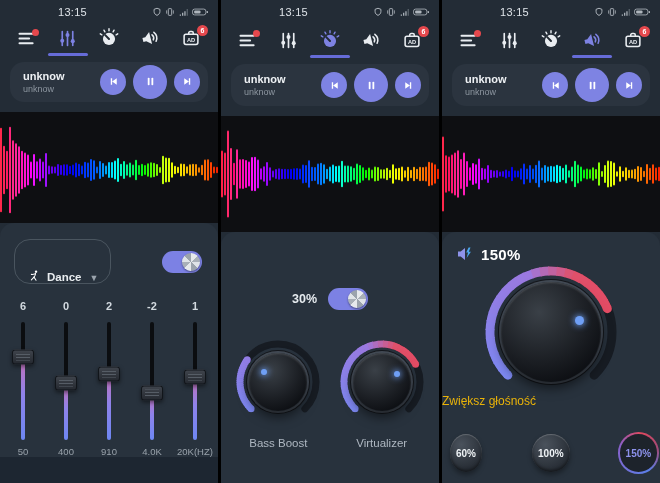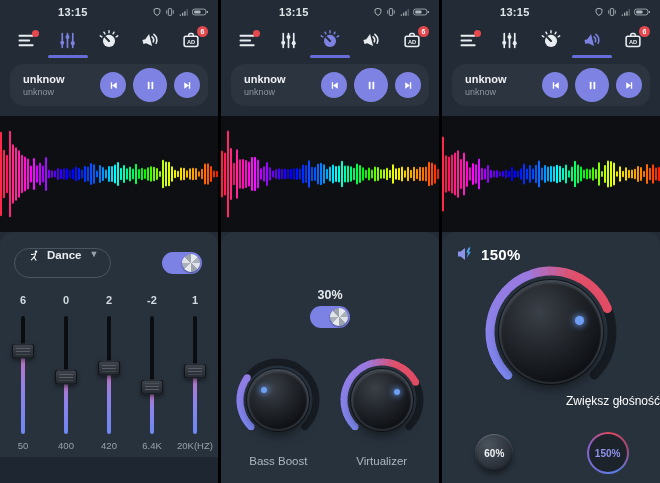--- a/index.html
+++ b/index.html
@@ -2,21 +2,21 @@
 <html><head>
 <meta charset="utf-8">
 <style>
   html,body{margin:0;padding:0;background:#000;}
   *{box-sizing:border-box;font-family:"Liberation Sans",sans-serif;}
   .stage{width:660px;height:483px;display:flex;gap:3px;background:#000;overflow:hidden;}
   .screen{width:218px;height:483px;display:flex;flex-direction:column;background:#232c36;position:relative;overflow:hidden;}
 
   
   .statusbar{height:22px;display:flex;align-items:center;justify-content:space-between;padding:2px 10px 0 58px;}
-  .time{font-size:11px;font-weight:700;color:#dfe4e9;letter-spacing:.3px;}
+  .time{font-size:11px;font-weight:400;color:#dfe4e9;letter-spacing:.3px;}
   .sicons{display:flex;align-items:center;gap:3px;color:#aeb5bc;}
   .sicons svg{display:block;}
 
   
   .tabs{height:40px;display:flex;align-items:center;padding:2px 6px 6px 6px;}
   .tab{flex:1;display:flex;justify-content:center;align-items:center;position:relative;color:#e9edf1;cursor:pointer;height:100%;}
   .tab.active{color:#7d82e2;}
   .tab.active::after{content:"";position:absolute;left:50%;transform:translateX(-50%);bottom:-2px;width:40px;height:3px;border-radius:2px;background:#666cd8;}
   .dot{position:absolute;top:6px;right:8px;width:7px;height:7px;border-radius:50%;background:#e5484d;}
   .adbadge{position:absolute;top:2px;right:4px;min-width:11px;height:11px;border-radius:6px;background:#e5484d;color:#fff;font-size:7px;font-weight:700;display:flex;align-items:center;justify-content:center;padding:0 2px;}
@@ -31,21 +31,21 @@
   .pb.lg{width:34px;height:34px;}
 
   
   .wave{display:block;background:#0e0f12;}
 
   
   .panel{flex:1;background:#28323d;border-radius:14px 14px 0 0;position:relative;display:flex;flex-direction:column;}
 
   
   .presetrow{display:flex;align-items:center;justify-content:space-between;margin:16px 16px 0 14px;}
-  .pill{display:flex;align-items:flex-start;gap:6px;height:30px;padding:0 12px;border:1px solid #4a555f;border-radius:16px;background:transparent;color:#e8ecef;cursor:pointer;}
+  .pill{display:flex;align-items:flex-end;gap:6px;height:45px;padding:0 12px;border:1px solid #4a555f;border-radius:16px;background:transparent;color:#e8ecef;cursor:pointer;}
   .pill .plabel{font-size:11.5px;font-weight:600;}
   .caret{font-size:9px;color:#9aa3ac;margin-left:2px;}
   .tgl{width:40px;height:22px;border-radius:11px;background:#7c81e4;position:relative;cursor:pointer;flex:0 0 auto;}
   .tknob{position:absolute;right:2px;top:2px;width:18px;height:18px;border-radius:50%;
     background:conic-gradient(#e6e9ec 0 45deg,#a9b0b8 45deg 90deg,#dfe3e7 90deg 135deg,#9ba3ac 135deg 180deg,#e6e9ec 180deg 225deg,#a9b0b8 225deg 270deg,#dfe3e7 270deg 315deg,#9ba3ac 315deg 360deg);
     box-shadow:0 1px 2px rgba(0,0,0,.45);}
   .sliders{display:flex;justify-content:space-evenly;margin-top:16px;}
   .scol{display:flex;flex-direction:column;align-items:center;width:40px;}
   .gain{font-size:11px;font-weight:600;color:#d3dae0;height:14px;}
   .vslider{position:relative;width:22px;height:118px;margin:8px 0 6px 0;cursor:pointer;}
@@ -54,40 +54,40 @@
     background:linear-gradient(180deg,#c76fb4 0%,#8f82ea 45%,#6d87f3 100%);}
   .sthumb{position:absolute;left:50%;transform:translate(-50%,-50%);width:22px;height:15px;border-radius:3px;
     background:linear-gradient(#41464e,#23272e);box-shadow:0 2px 4px rgba(0,0,0,.5),inset 0 0 0 1px #11151a;}
   .sthumb::after{content:"";position:absolute;left:4px;right:4px;top:4px;height:7px;
     background:repeating-linear-gradient(180deg,#565d66 0 1px,transparent 1px 3px);}
   .freq{font-size:9.5px;color:#99a2ab;}
   .foot1{margin-top:auto;height:26px;background:#1d2631;}
 
   
   .fxrow{display:flex;justify-content:space-evenly;align-items:center;margin-top:56px;}
-  .fxg{display:flex;align-items:center;gap:4px;flex-direction:column;}
+  .fxg{display:flex;align-items:center;gap:11px;}
   .pct{color:#e6ebef;font-size:12.5px;font-weight:700;}
   .knobs{display:flex;justify-content:space-evenly;margin-top:26px;}
   .kunit{display:flex;flex-direction:column;align-items:center;cursor:pointer;}
   .kwrap{position:relative;width:92px;height:92px;}
   .kwrap.big{width:136px;height:136px;margin:0 auto;}
   .kwrap svg{position:absolute;left:0;top:0;}
   .knob{position:absolute;left:50%;top:50%;transform:translate(-50%,-50%);border-radius:50%;
     background:radial-gradient(circle at 38% 30%,#3a4047,#1a1d22 55%,#0b0d11 82%);
     box-shadow:0 6px 12px rgba(0,0,0,.55),0 0 0 2px #454d58,0 0 0 3px #14171c,inset 0 1px 2px rgba(255,255,255,.16);}
   .k58{width:58px;height:58px;}
   .k100{width:100px;height:100px;}
   .kdot{position:absolute;border-radius:50%;background:#6f9ff5;box-shadow:0 0 6px 1px rgba(110,160,245,.85);}
   .klabel{text-align:center;margin-top:9px;color:#aeb7c1;font-size:11.5px;}
 
   
   .volhead{position:absolute;top:13px;left:14px;display:flex;align-items:center;gap:7px;}
   .volval{font-size:15px;font-weight:800;color:#fff;letter-spacing:.3px;}
   .bigknobarea{margin-top:32px;}
-  .caption{text-align:right;color:#ffffff;font-size:12px;margin-top:-6px;}
+  .caption{text-align:left;color:#eab308;font-size:12px;margin-top:-6px;}
   .vbtns{display:flex;justify-content:space-evenly;align-items:center;margin-top:24px;padding:0 6px;gap:46px;}
   .ringwrap{width:42px;height:42px;border-radius:50%;padding:2px;display:flex;}
   .ringwrap.sel{background:conic-gradient(from 150deg,#5b7fe8,#8a5fc8 40%,#e0485e 60%,#a04a78 80%,#5b7fe8);}
   .vbtn{flex:1;border:none;outline:none;cursor:pointer;border-radius:50%;
     background:radial-gradient(circle at 35% 28%,#4a525c,#272d35 72%);
     color:#eef2f5;font-size:10px;font-weight:800;display:flex;align-items:center;justify-content:center;
     box-shadow:inset 0 1px 1px rgba(255,255,255,.22),inset 0 -2px 3px rgba(0,0,0,.45),0 3px 5px rgba(0,0,0,.35);}
   .ringwrap.sel .vbtn{background:#1d232b;color:#8d92ec;box-shadow:none;}
 </style>
 </head>
@@ -304,30 +304,30 @@
             </div>
           <span class="freq">400</span>
         </div>
         <div class="scol">
           <span class="gain">2</span>
           <div class="vslider">
               <div class="tr-up" style="height: 44%;"></div>
               <div class="tr-low" style="height: 56%;"></div>
               <div class="sthumb" style="top: 44%;"></div>
             </div>
-          <span class="freq">420</span>
+          <span class="freq">910</span>
         </div>
         <div class="scol">
           <span class="gain">-2</span>
           <div class="vslider">
               <div class="tr-up" style="height: 60%;"></div>
               <div class="tr-low" style="height: 40%;"></div>
               <div class="sthumb" style="top: 60%;"></div>
             </div>
-          <span class="freq">6.4K</span>
+          <span class="freq">4.0K</span>
         </div>
         <div class="scol">
           <span class="gain">1</span>
           <div class="vslider">
               <div class="tr-up" style="height: 47%;"></div>
               <div class="tr-low" style="height: 53%;"></div>
               <div class="sthumb" style="top: 47%;"></div>
             </div>
           <span class="freq">20K(HZ)</span>
         </div>
@@ -813,20 +813,23 @@
           <i class="kdot" style="height: 9.2px; width: 9.2px; left: 92.0403px; top: 51.5368px;"></i>
         </div>
       </div>
 
       <div class="caption">Zwiększ głośność</div>
 
       <div class="vbtns">
         <div class="ringwrap">
             <button class="vbtn">60%</button>
           </div>
+        <div class="ringwrap">
+            <button class="vbtn">100%</button>
+          </div>
         <div class="ringwrap sel">
             <button class="vbtn">150%</button>
           </div>
       </div>
     </div>
   </div>
 
 </div>
 
 </body></html>

